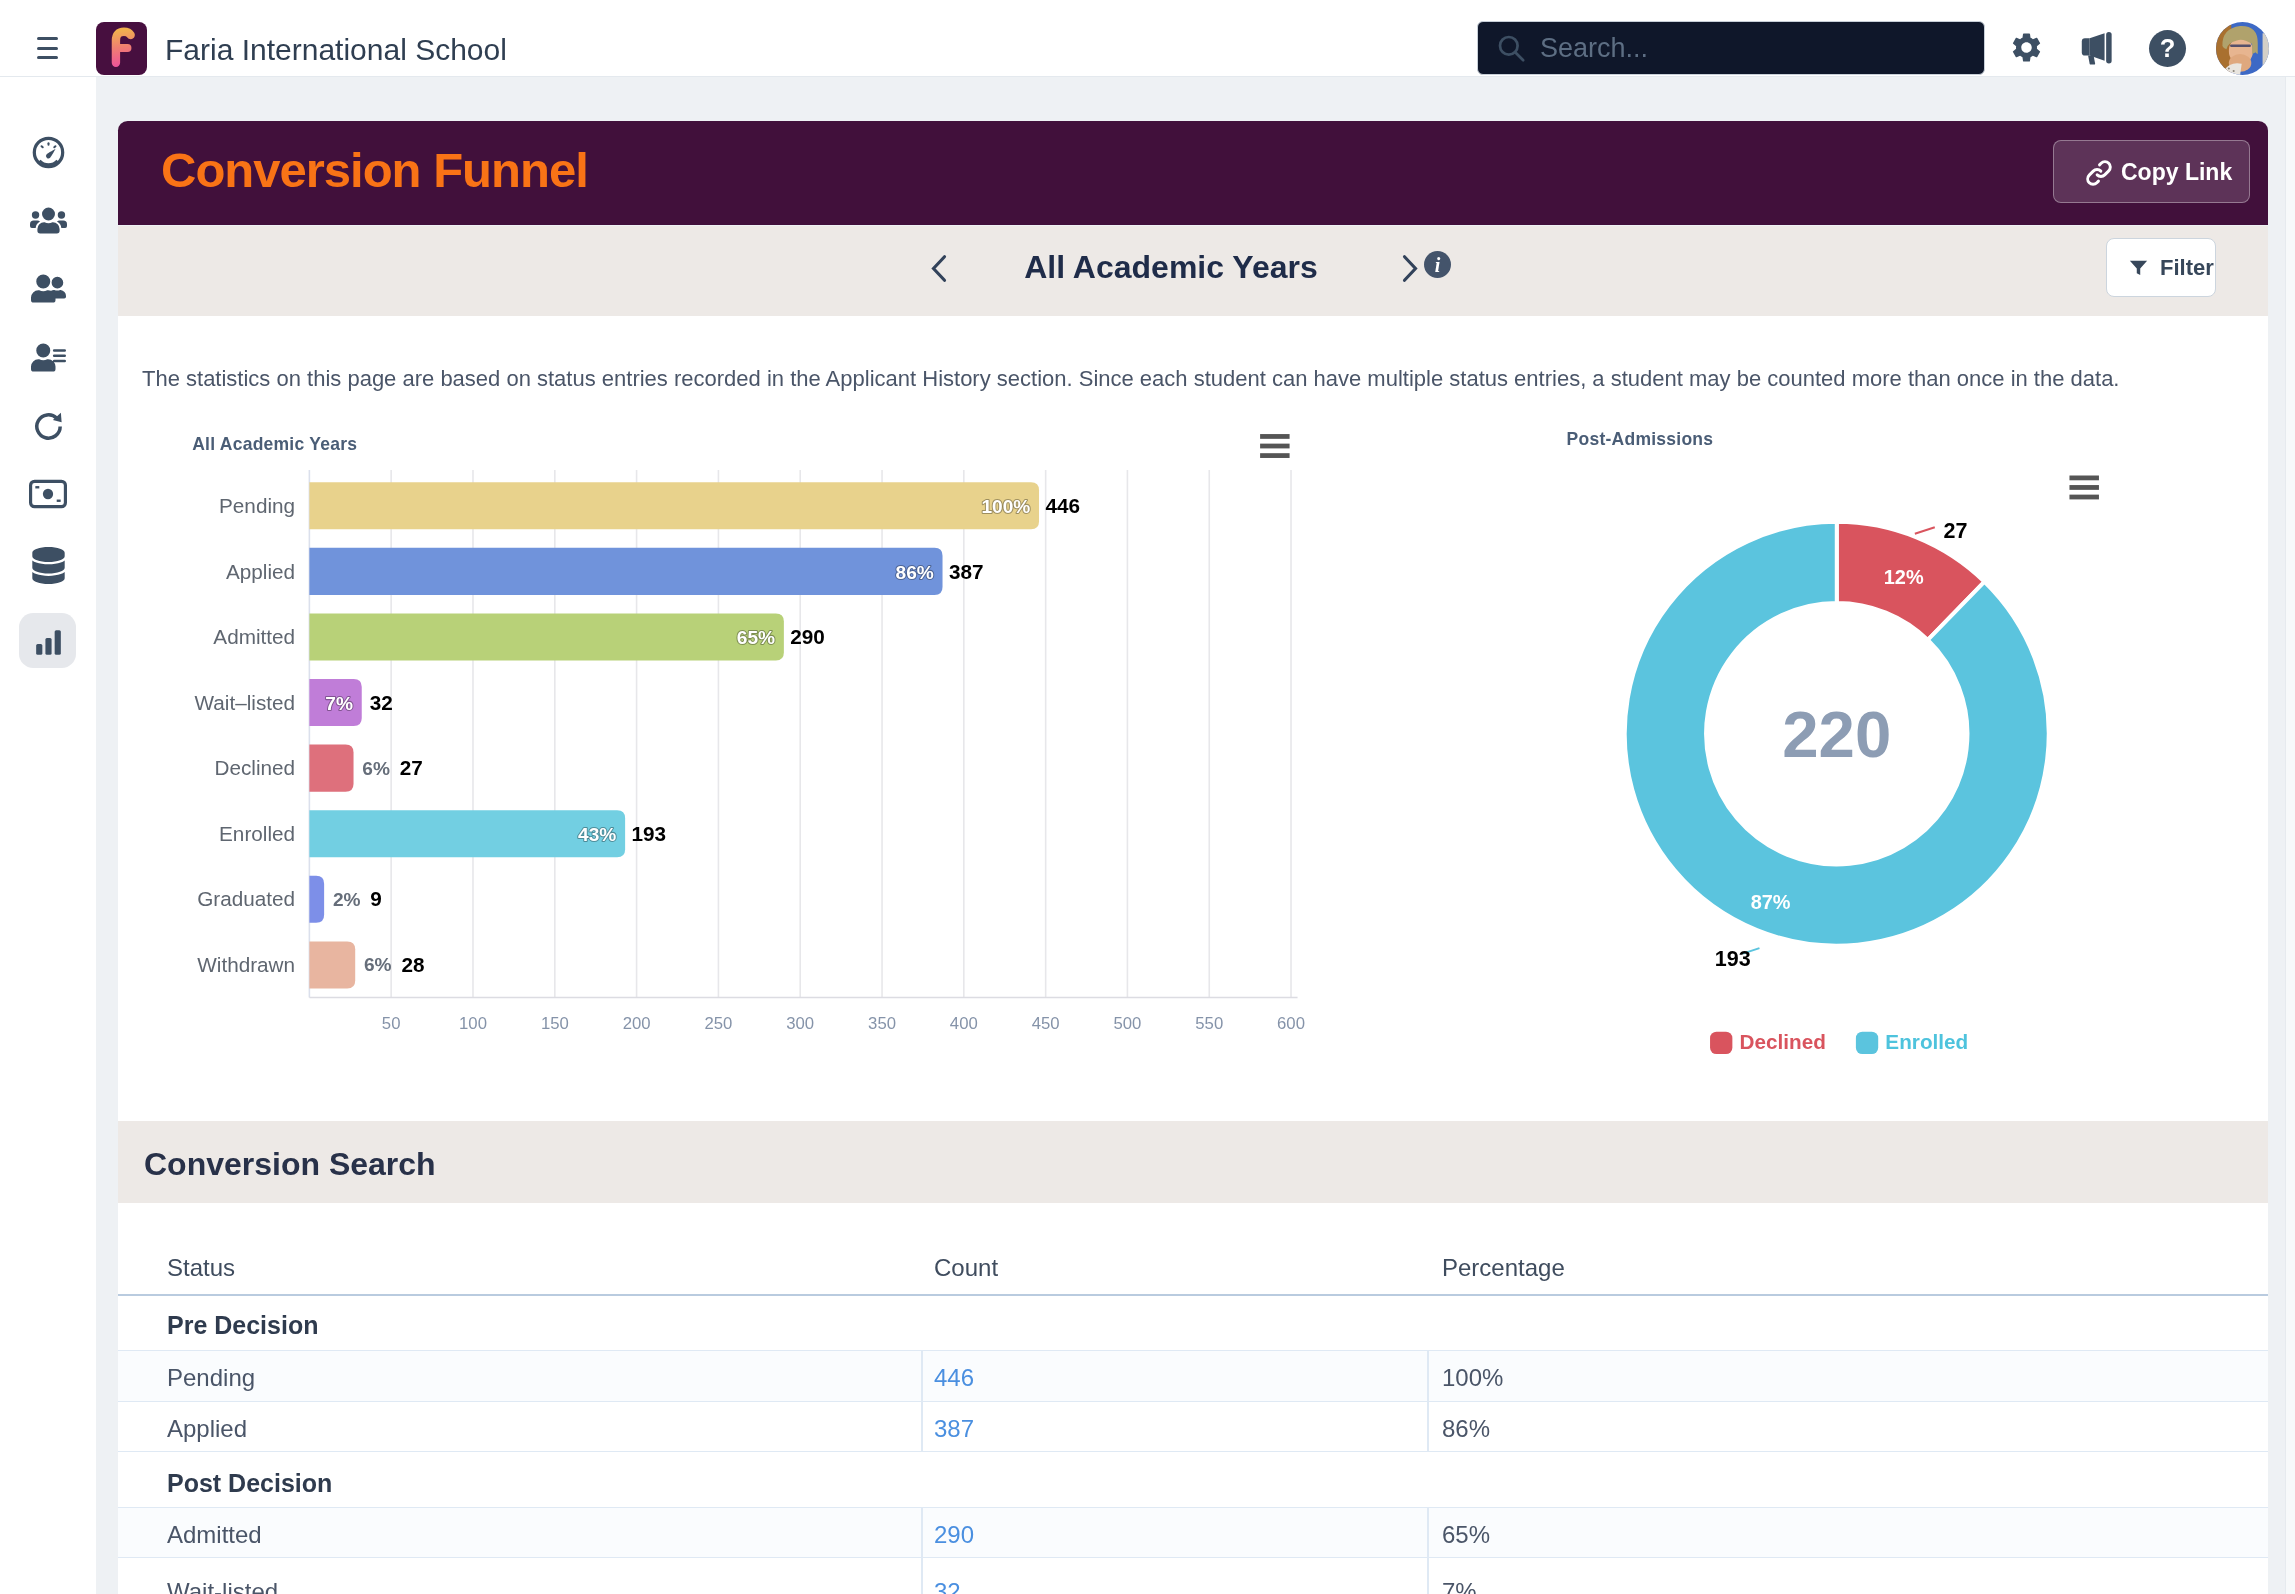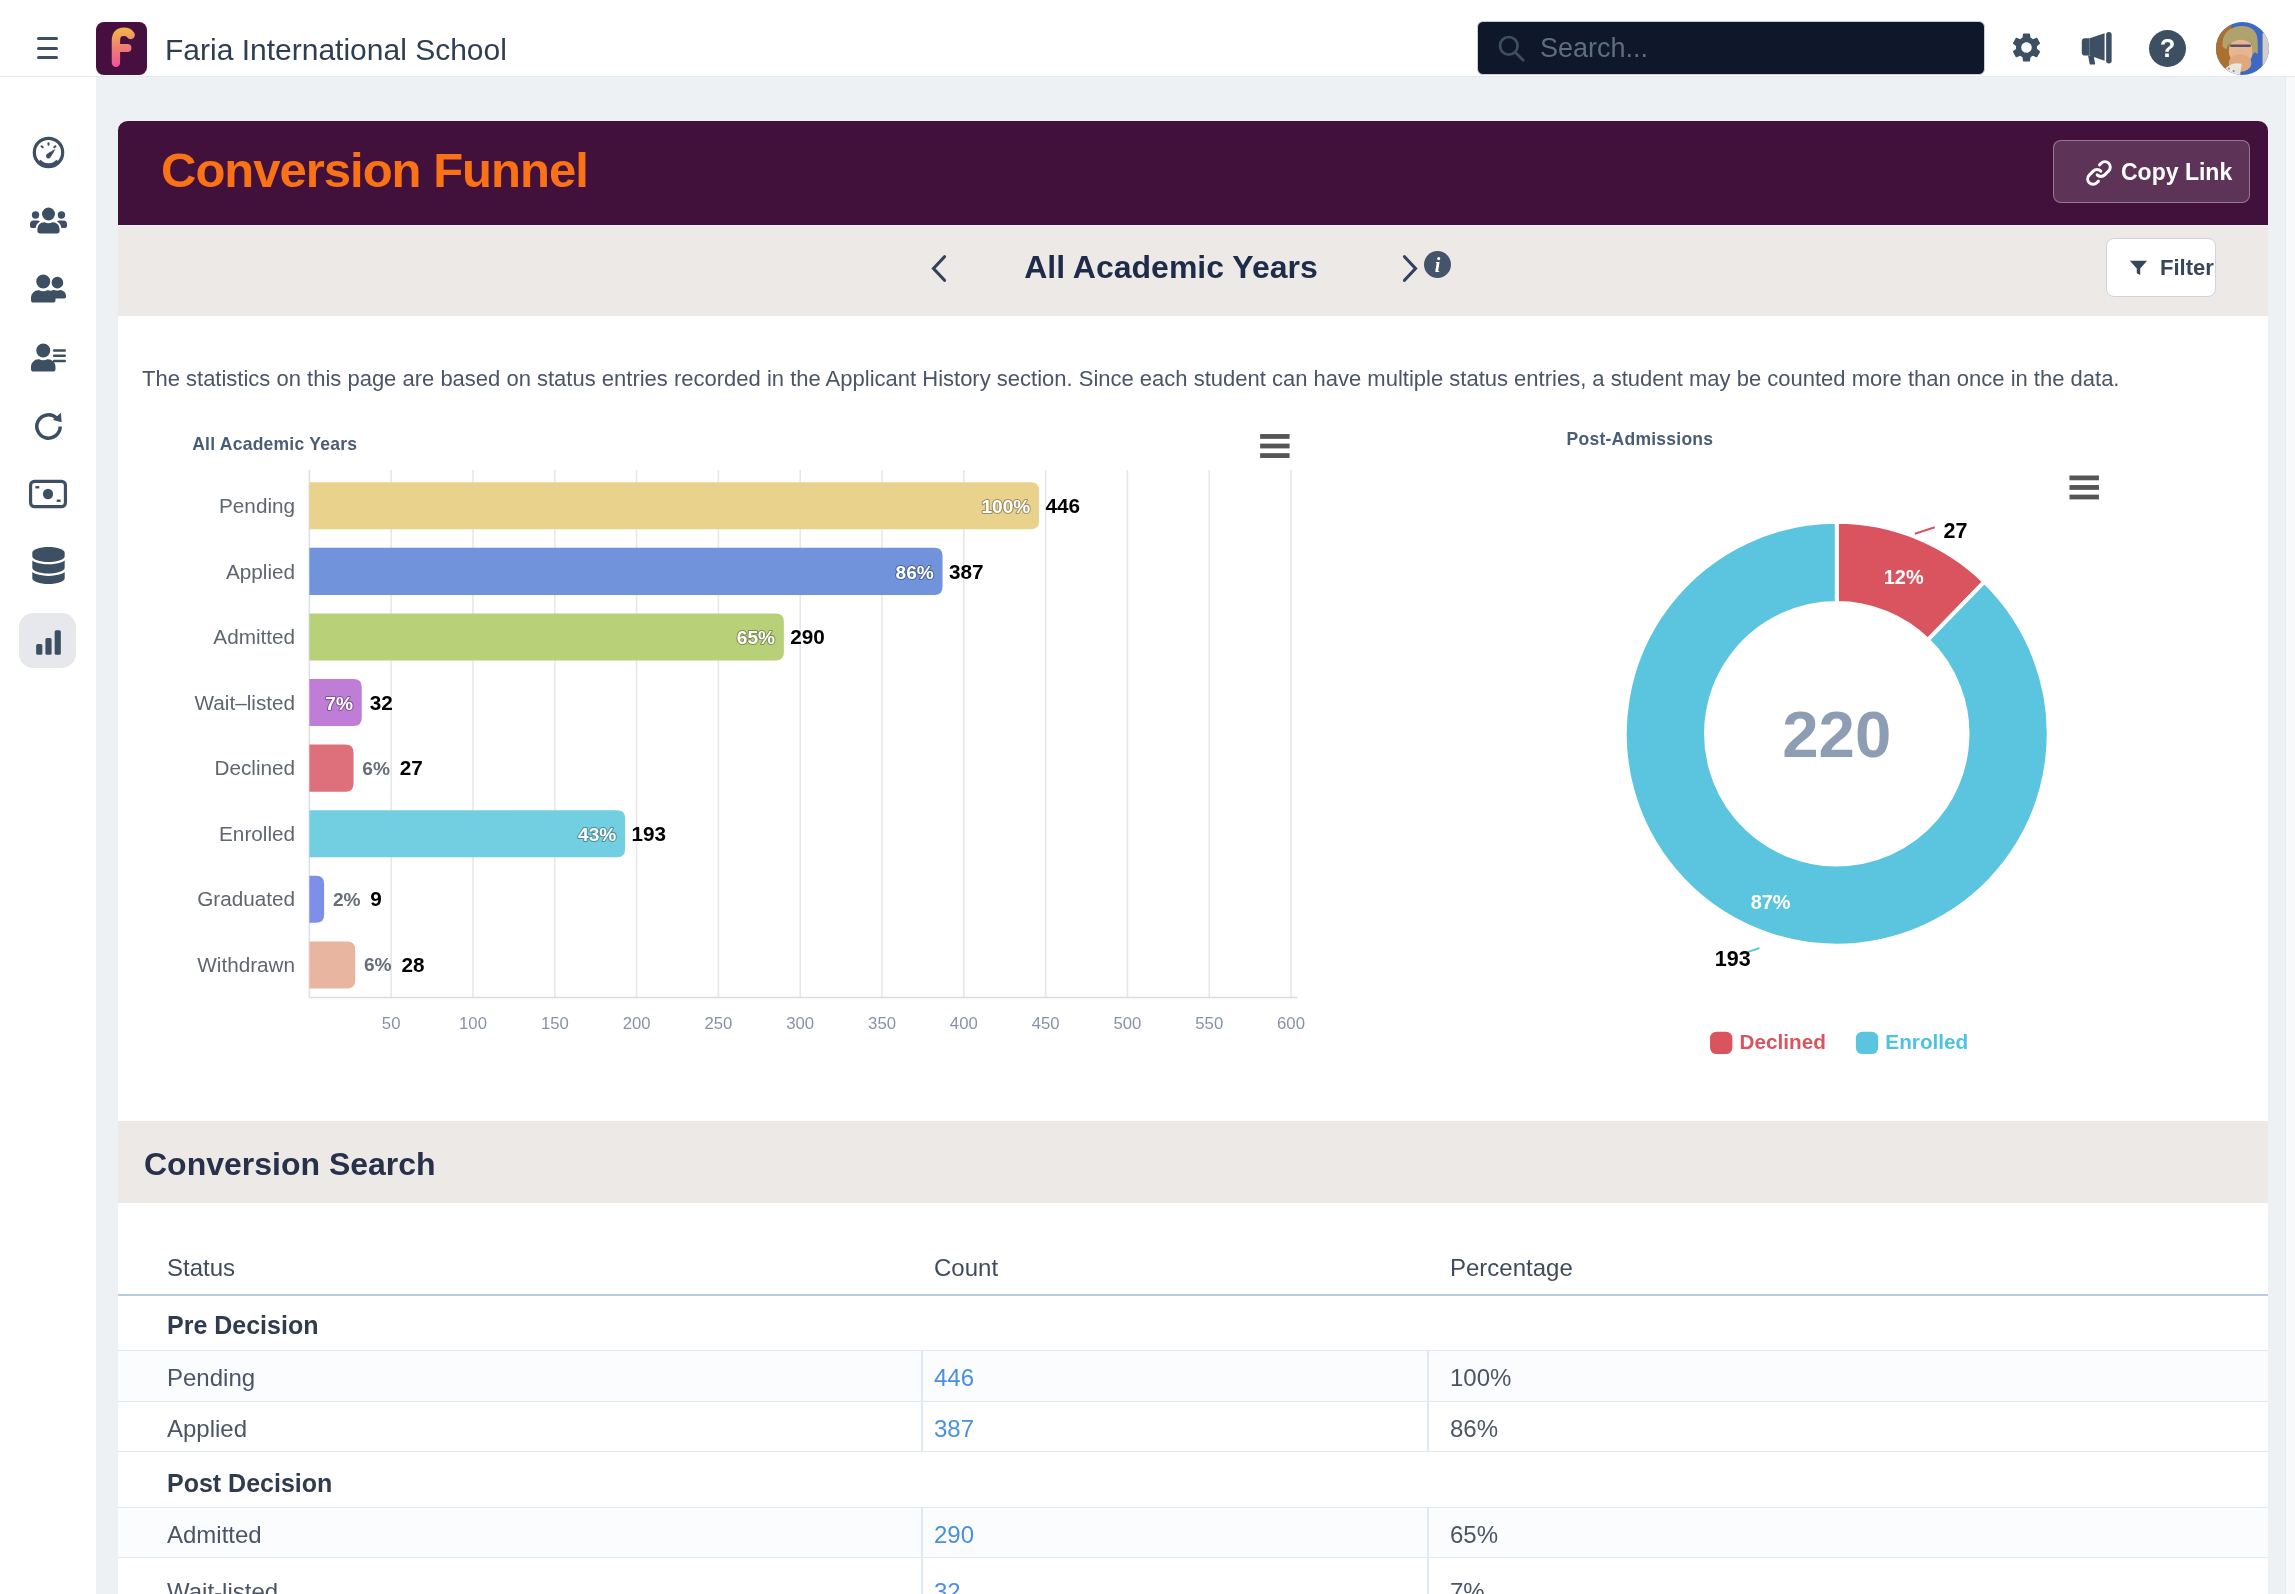--- a/index.html
+++ b/index.html
@@ -36,21 +36,21 @@
   #whitemain { position:absolute; left:118px; top:316px; width:2150px; height:805px; background:#ffffff; }
   #desc { position:absolute; left:24px; top:21px; font-size:22px; color:#4a5568; white-space:nowrap;margin-top:29px; }
 
   #convhead { position:absolute; left:118px; top:1121px; width:2150px; height:82px; background:#ede9e6; }
   #convhead span { position:absolute; left:26px; top:25px; font-size:32px; font-weight:bold; color:#283149; }
 
   #tablewrap { position:absolute; left:118px; top:1203px; width:2150px; height:391px; background:#ffffff; }
   .trow { position:absolute; left:0; width:2150px; }
   .trow .c1 { position:absolute; left:49px; top:0; }
   .trow .c2 { position:absolute; left:816px; top:0; }
-  .trow .c3 { position:absolute; left:1324px; top:0;margin-left:8px; }
+  .trow .c3 { position:absolute; left:1324px; top:0; }
 </style>
 </head>
 <body>
 
 <div style="position:absolute;right:0;top:77px;width:10.4px;height:1517px;background:#f7f9fa;border-left:0.8px solid #e6eaee;"></div>
 
 <div id="navbar">
   <div id="hamb">
       <div></div>
       <div></div>

